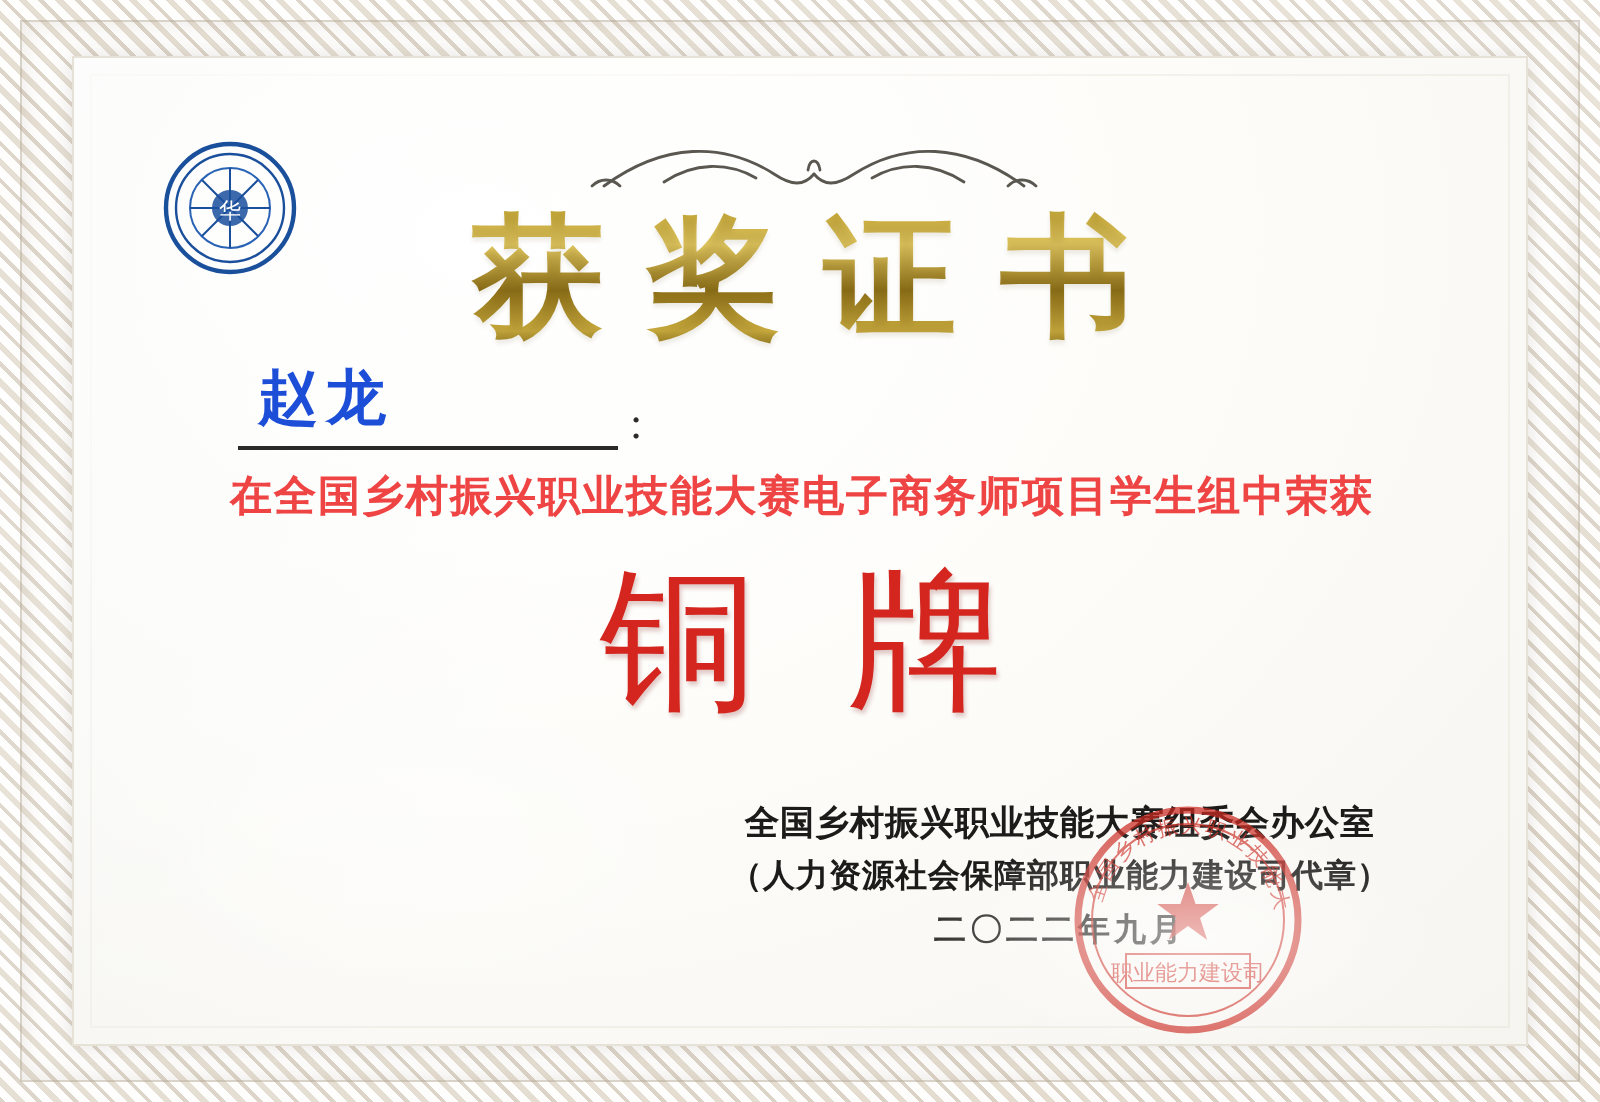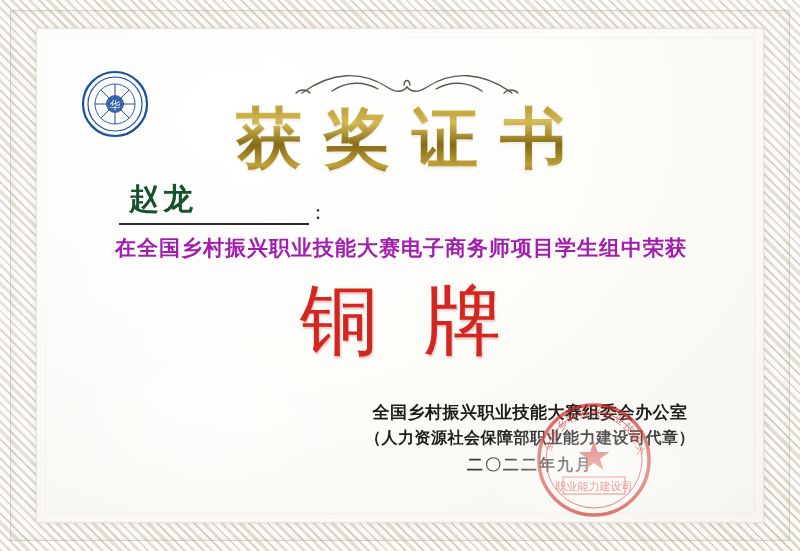--- a/index.html
+++ b/index.html
@@ -129,21 +129,21 @@
     width: 340px;
     height: 48px;
   }
   .name-text {
     position: absolute;
     left: 10px;
     top: 0;
     font-family: "DejaVu Serif", "Liberation Serif", serif;
     font-size: 30px;
     font-weight: 700;
-    color: #14532d;
+    color: #1d4ed8;
     letter-spacing: 4px;
   }
   .name-underline {
     position: absolute;
     left: 0;
     top: 44px;
     width: 190px;
     height: 2px;
     background: #2b2a28;
   }
@@ -158,21 +158,21 @@
   
   .citation {
     position: absolute;
     left: 0;
     top: 205px;
     width: 728px;
     text-align: center;
     font-family: "DejaVu Serif", "Liberation Serif", serif;
     font-size: 21px;
     font-weight: 700;
-    color: #a21caf;
+    color: #ef4444;
     letter-spacing: 1px;
   }
 
   
   .award {
     position: absolute;
     left: 0;
     top: 240px;
     width: 728px;
     text-align: center;

